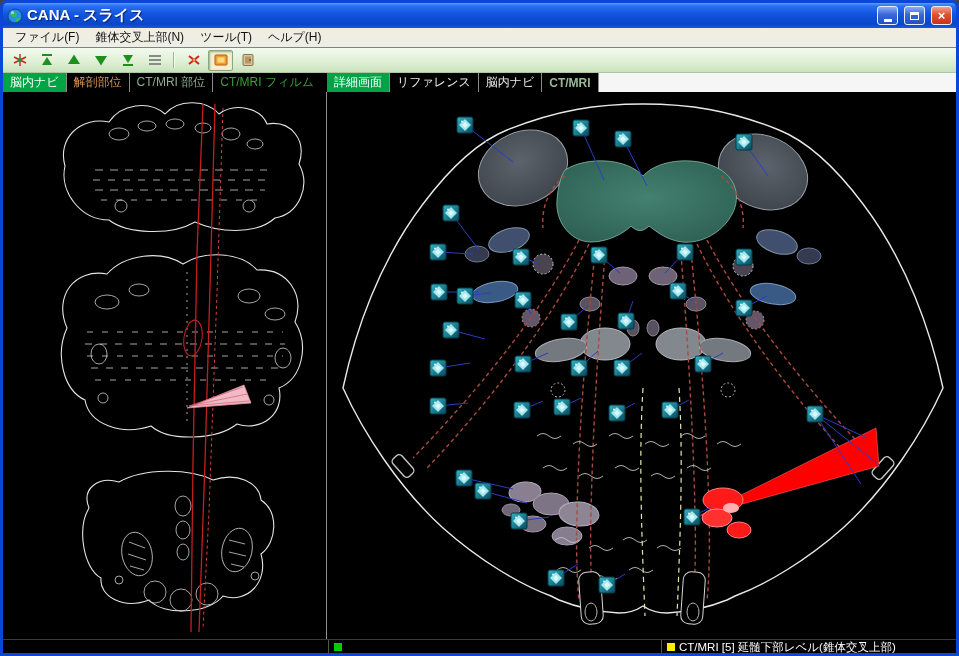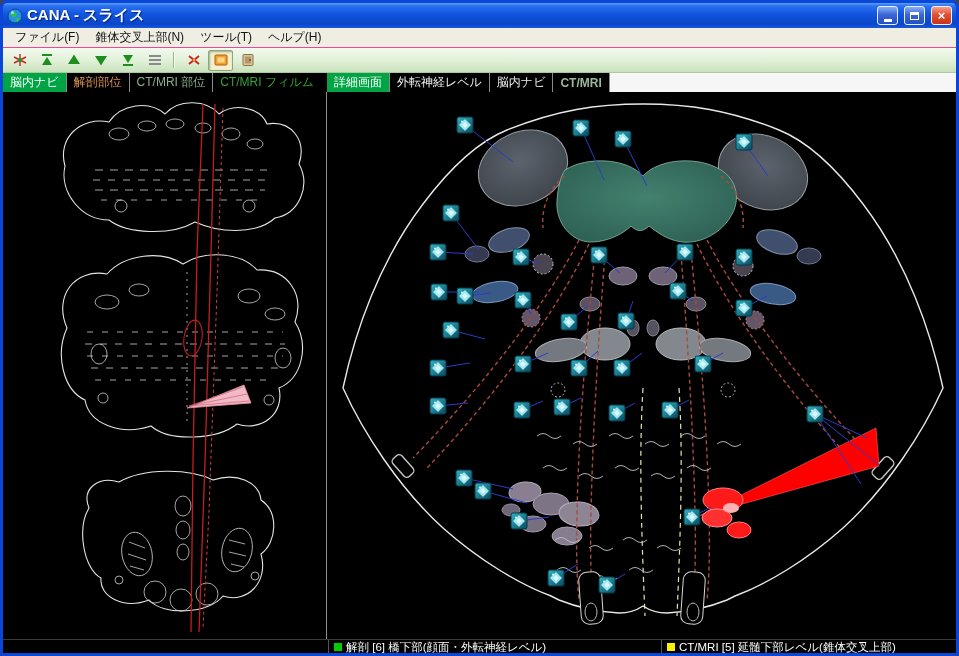--- a/index.html
+++ b/index.html
@@ -138,21 +138,21 @@
   <div class="tabrow">
     <div class="tabs-left">
       <span class="tab selected">脳内ナビ</span>
       <span class="tab">解剖部位</span>
       <span class="tab">CT/MRI 部位</span>
       <span class="tab">CT/MRI フィルム</span>
     </div>
     <div class="tabgap"></div>
     <div class="tabs-right">
       <span class="tab selected">詳細画面</span>
-      <span class="tab">外転神経レベル</span>
+      <span class="tab">リファレンス</span>
       <span class="tab">脳内ナビ</span>
       <span class="tab">CT/MRI</span>
     </div>
   </div>
 
   <div class="main">
 
     <div class="pane-left">
       <svg class="canvas" width="318" height="547" viewBox="0 0 318 547">
 
@@ -407,21 +407,20 @@
             <use href="#marker-icon" x="272" y="485"></use>
           </g>
       </svg>
     </div>
   </div>
 
   <div class="statusbar">
     <div class="status-spacer"></div>
     <div class="status-sec anatomy">
       <span class="indicator ind-green"></span>
-      <span>解剖 [6] 橋下部(顔面・外転神経レベル)</span>
     </div>
     <div class="status-sec">
       <span class="indicator ind-yellow"></span>
       <span>CT/MRI [5] 延髄下部レベル(錐体交叉上部)</span>
     </div>
   </div>
 
 </div>
 
 </body></html>

